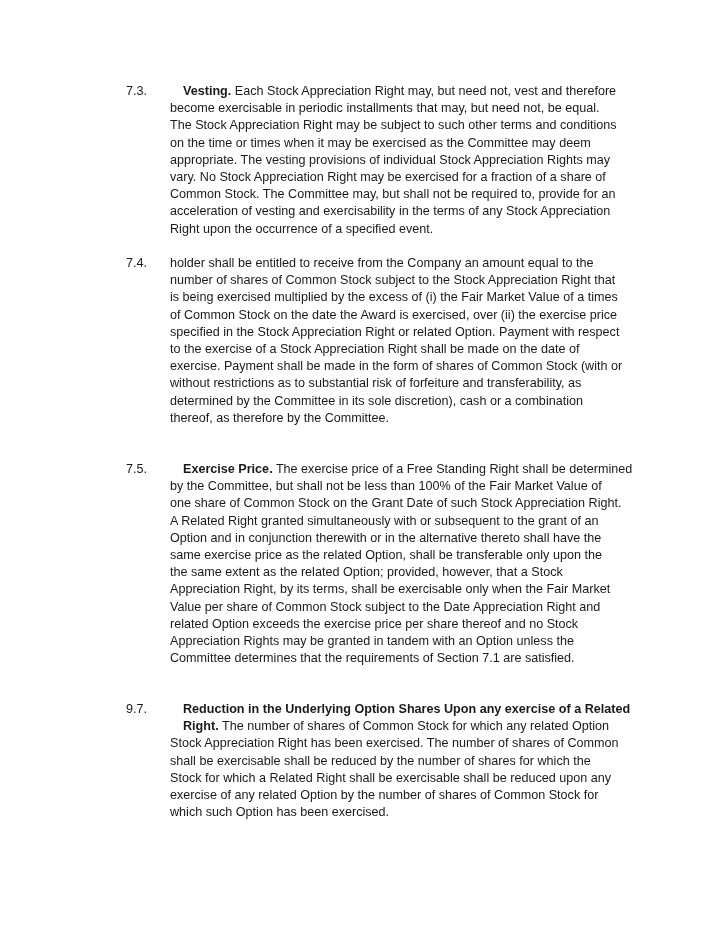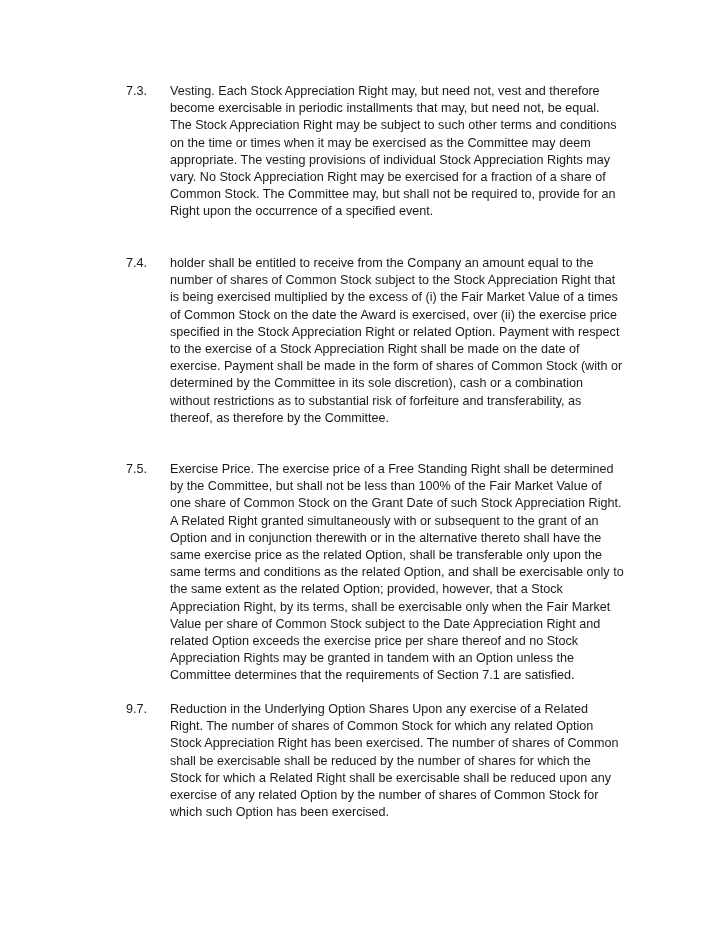--- a/index.html
+++ b/index.html
@@ -2,65 +2,65 @@
 <html><head>
   <meta charset="utf-8">
   <style>
     html, body { margin: 0; padding: 0; background: #ffffff; }
     body { width: 720px; height: 932px; position: relative; overflow: hidden;
            font-family: "Liberation Sans", sans-serif; color: #1a1a1a; }
     .section { position: absolute; left: 0; width: 720px; }
     .num { position: absolute; left: 126px; top: 0; font-weight: normal; font-size: 12.6px; line-height: 17.2px; }
     .body { position: absolute; left: 170px; top: 0; width: 470px; font-size: 12.6px; line-height: 17.2px; }
     .line { display: block; white-space: nowrap; }
-    .b { font-weight: normal; }
+    .b { font-weight: bold; margin-left: 13px; }
   </style>
 </head>
 <body>
 
 <div class="section" style="top:83px;">
   <span class="num">7.3.</span>
   <div class="body">
     <span class="line"><span class="b">Vesting.</span><span> Each Stock Appreciation Right may, but need not, vest and therefore</span></span>
     <span class="line">become exercisable in periodic installments that may, but need not, be equal.</span>
     <span class="line">The Stock Appreciation Right may be subject to such other terms and conditions</span>
     <span class="line">on the time or times when it may be exercised as the Committee may deem</span>
     <span class="line">appropriate. The vesting provisions of individual Stock Appreciation Rights may</span>
     <span class="line">vary. No Stock Appreciation Right may be exercised for a fraction of a share of</span>
     <span class="line">Common Stock. The Committee may, but shall not be required to, provide for an</span>
+    <span class="line">acceleration of vesting and exercisability in the terms of any Stock Appreciation</span>
     <span class="line">Right upon the occurrence of a specified event.</span>
   </div>
 </div>
 
 <div class="section" style="top:255px;">
   <span class="num">7.4.</span>
   <div class="body">
     <span class="line">holder shall be entitled to receive from the Company an amount equal to the</span>
     <span class="line">number of shares of Common Stock subject to the Stock Appreciation Right that</span>
     <span class="line">is being exercised multiplied by the excess of (i) the Fair Market Value of a times</span>
     <span class="line">of Common Stock on the date the Award is exercised, over (ii) the exercise price</span>
     <span class="line">specified in the Stock Appreciation Right or related Option. Payment with respect</span>
     <span class="line">to the exercise of a Stock Appreciation Right shall be made on the date of</span>
     <span class="line">exercise. Payment shall be made in the form of shares of Common Stock (with or</span>
+    <span class="line">without restrictions as to substantial risk of forfeiture and transferability, as</span>
     <span class="line">determined by the Committee in its sole discretion), cash or a combination</span>
-    <span class="line">without restrictions as to substantial risk of forfeiture and transferability, as</span>
     <span class="line">thereof, as therefore by the Committee.</span>
   </div>
 </div>
 
 <div class="section" style="top:461px;">
   <span class="num">7.5.</span>
   <div class="body">
     <span class="line"><span class="b">Exercise Price.</span><span> The exercise price of a Free Standing Right shall be determined</span></span>
     <span class="line">by the Committee, but shall not be less than 100% of the Fair Market Value of</span>
     <span class="line">one share of Common Stock on the Grant Date of such Stock Appreciation Right.</span>
     <span class="line">A Related Right granted simultaneously with or subsequent to the grant of an</span>
     <span class="line">Option and in conjunction therewith or in the alternative thereto shall have the</span>
     <span class="line">same exercise price as the related Option, shall be transferable only upon the</span>
-    <span class="line">same terms and conditions as the related Option, and shall be exercisable only to</span>
     <span class="line">the same extent as the related Option; provided, however, that a Stock</span>
     <span class="line">Appreciation Right, by its terms, shall be exercisable only when the Fair Market</span>
     <span class="line">Value per share of Common Stock subject to the Date Appreciation Right and</span>
     <span class="line">related Option exceeds the exercise price per share thereof and no Stock</span>
     <span class="line">Appreciation Rights may be granted in tandem with an Option unless the</span>
     <span class="line">Committee determines that the requirements of Section 7.1 are satisfied.</span>
   </div>
 </div>
 
 <div class="section" style="top:701px;">

